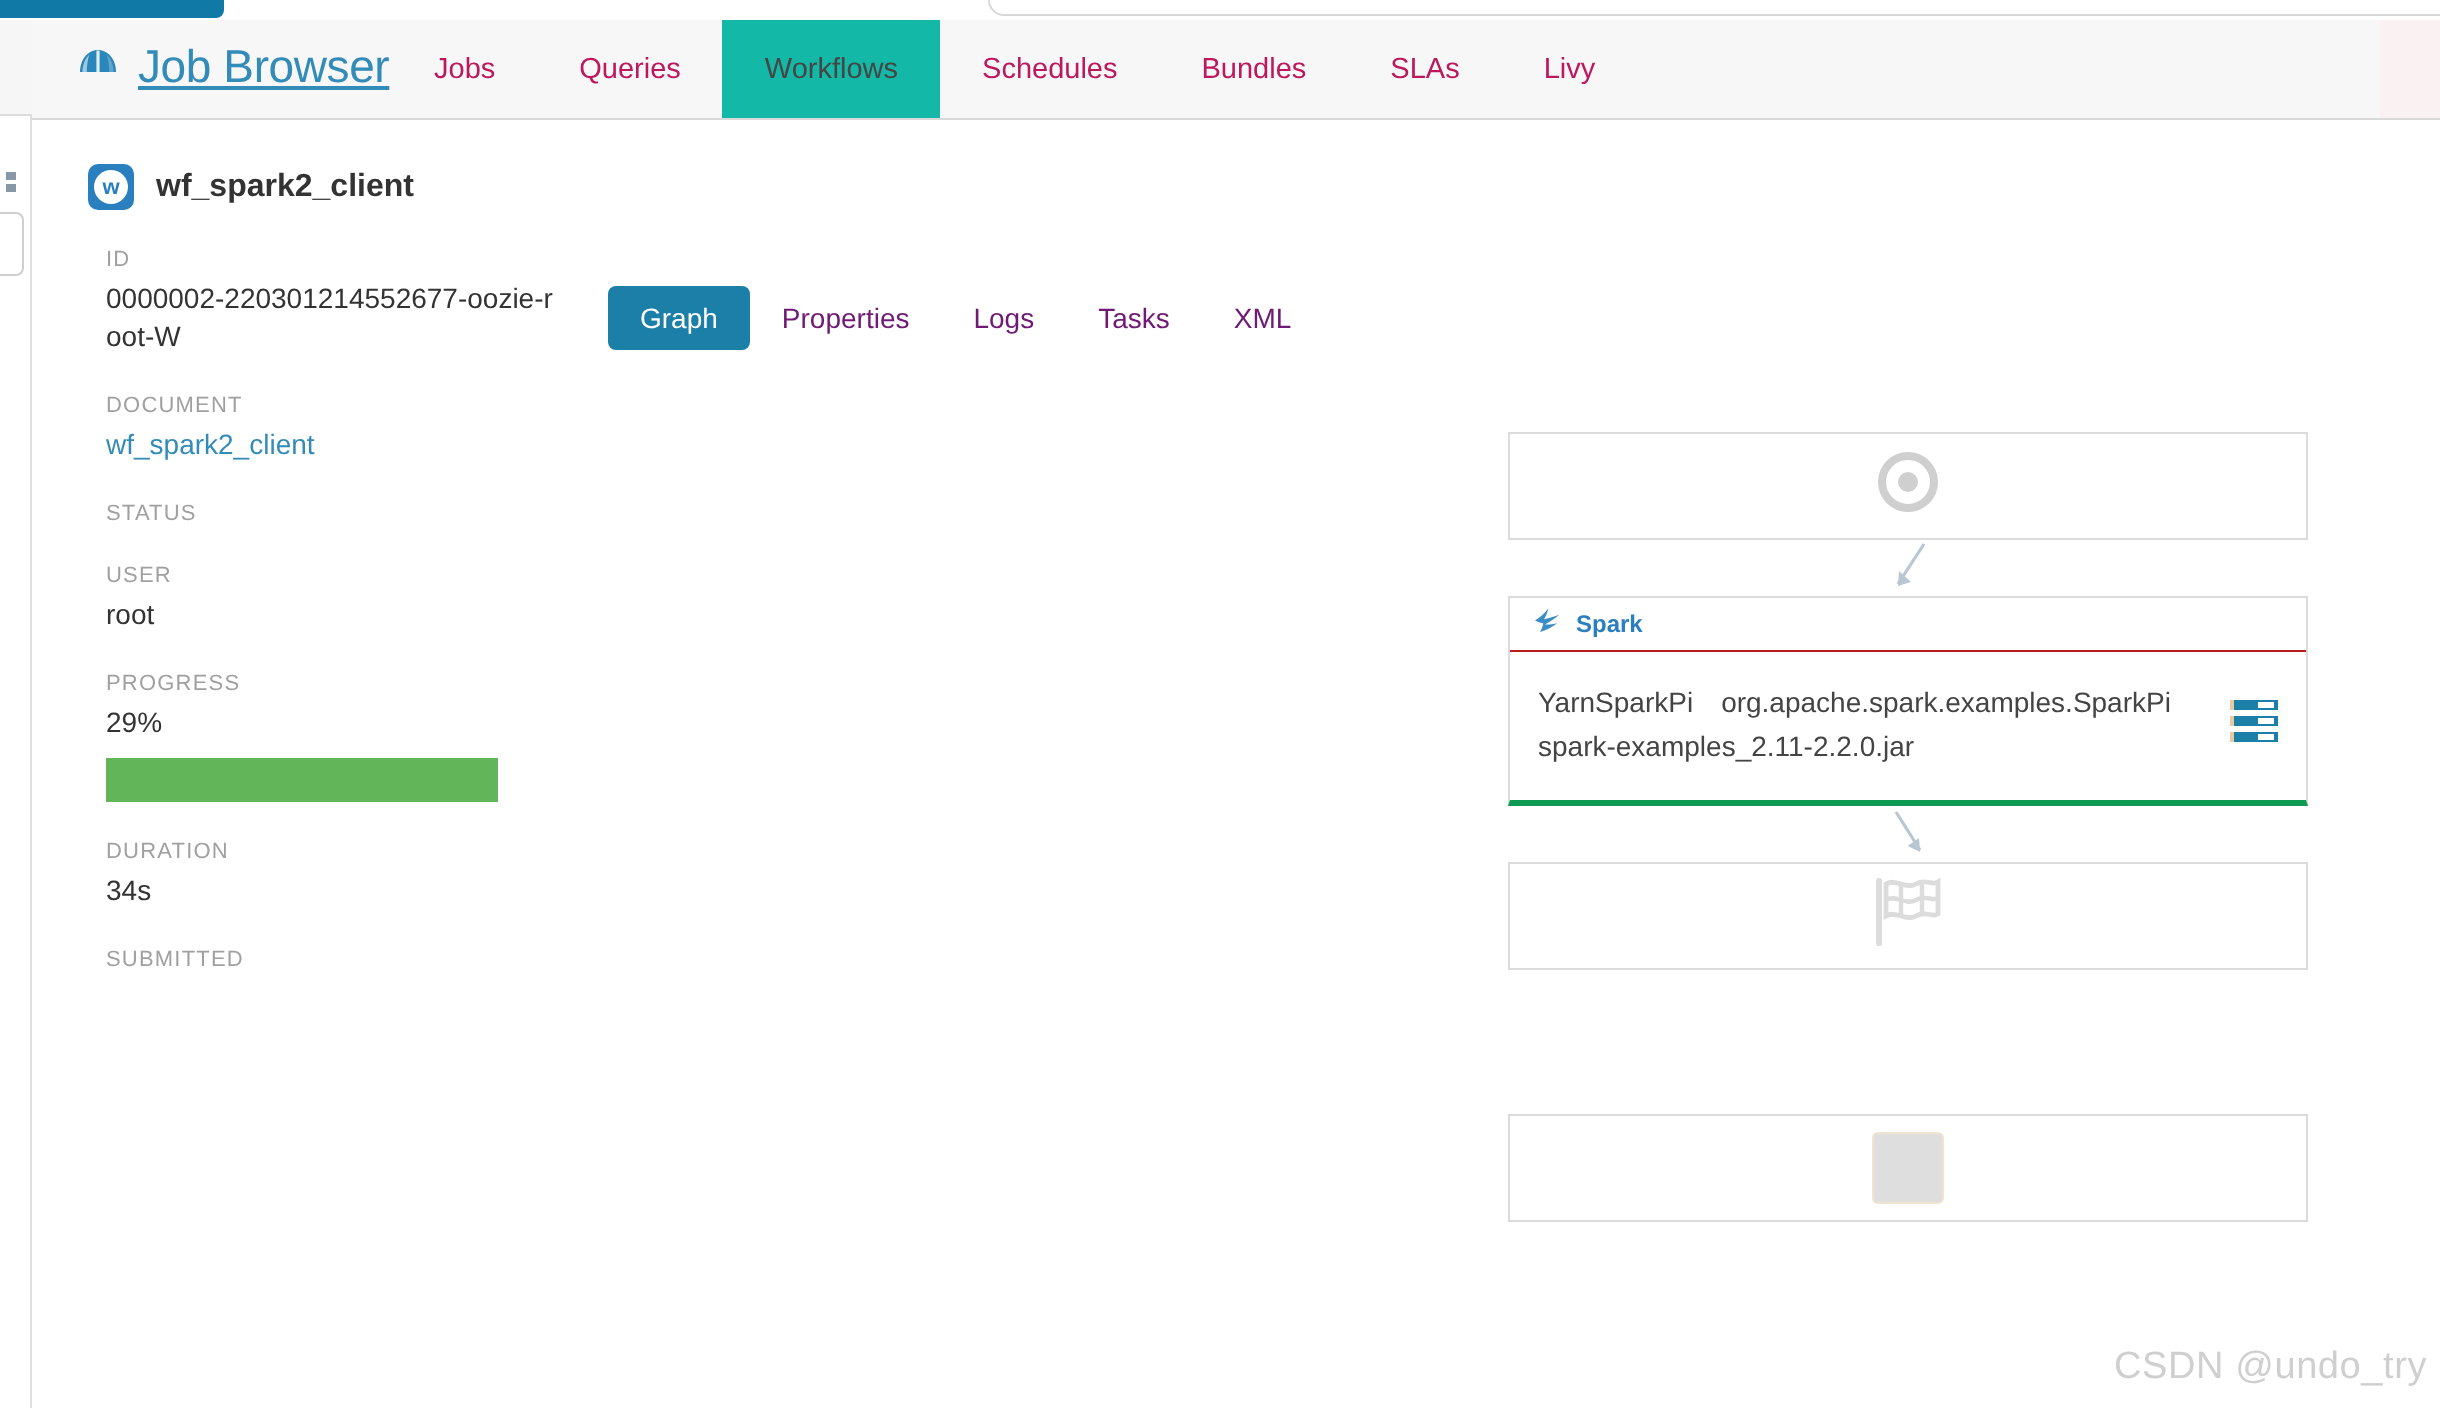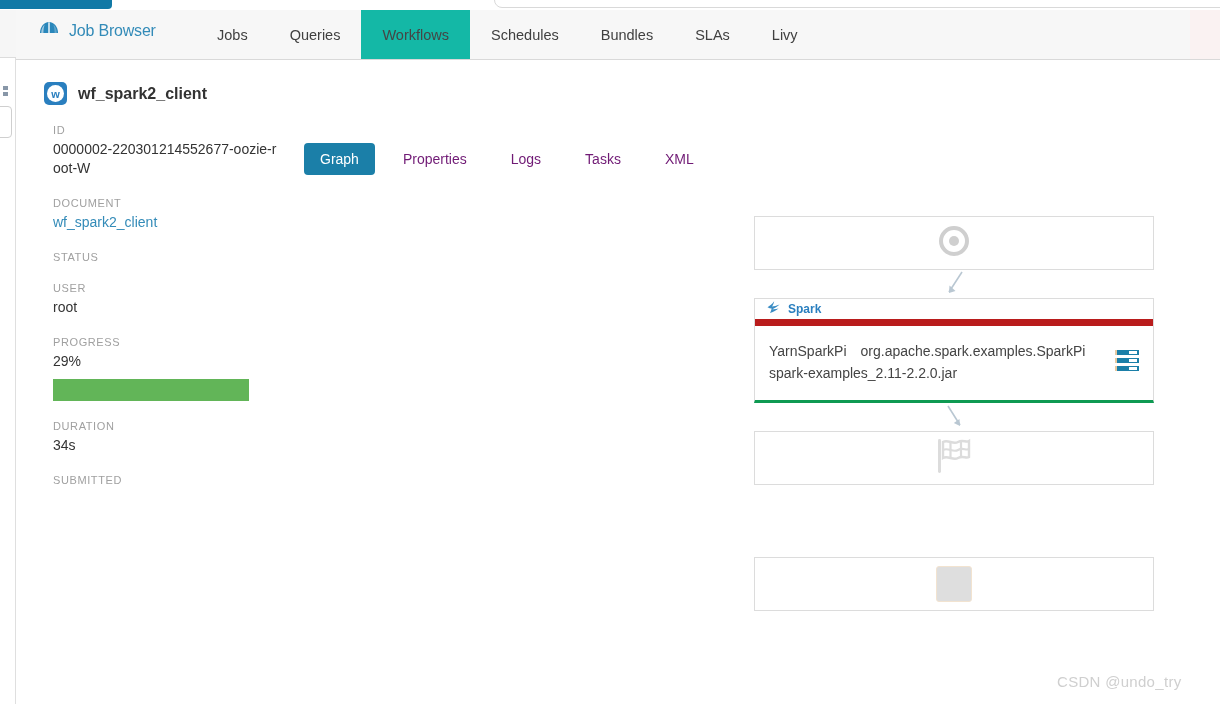--- a/index.html
+++ b/index.html
@@ -23,69 +23,69 @@
   .rail-icon i { position:absolute; background:#8897a8; }
   .rail-icon i.a { left:0; top:0; width:5px; height:4px; }
   .rail-icon i.b { left:0; top:6px; width:5px; height:4px; }
   .rail-box { position:absolute; left:-10px; top:96px; width:22px; height:32px; border:1px solid #cfcfcf; border-radius:4px; background:#fff; }
 
   
   .navbar { position:absolute; left:16px; top:10px; width:1204px; height:50px; background:#f7f7f7; border-bottom:1px solid #d9d9d9; }
   .navbar-pinkstrip { position:absolute; right:0; top:0; width:30px; height:49px; background:#faf2f2; }
   .brand { position:absolute; left:22px; top:10px; display:flex; align-items:center; gap:9px; }
   .brand-icon { width:22px; height:22px; position:relative; }
-  .brand-title { font-size:16px; color:#338bb8; font-weight:400; letter-spacing:-0.2px; }
+  .brand-title { font-size:23px; color:#338bb8; font-weight:400; letter-spacing:-0.2px;text-decoration:underline; }
   .navtabs { position:absolute; left:180px; top:0; height:49px; display:flex; align-items:stretch; }
-  .navtab { display:flex; align-items:center; padding:0 21px; font-size:14.5px; color:#404040; cursor:pointer; white-space:nowrap; }
+  .navtab { display:flex; align-items:center; padding:0 21px; font-size:14.5px; color:#be185d; cursor:pointer; white-space:nowrap; }
   .navtab.active { background:#14b8a6; color:#454545; }
 
   
   .wf-title { position:absolute; left:44px; top:82px; display:flex; align-items:center; gap:11px; }
   .wf-badge { width:23px; height:23px; border-radius:5px; background:#2a7fbf; position:relative; flex:none; }
   .wf-badge .circ { position:absolute; left:3px; top:3px; width:17px; height:17px; border-radius:50%; background:#fff; }
   .wf-badge .wtxt { position:absolute; left:0; top:0; width:23px; height:23px; display:flex; align-items:center; justify-content:center;
                     font-size:11px; font-weight:700; color:#2a7fbf; }
   .wf-name { font-size:16px; font-weight:700; color:#333; }
 
   
   .info { position:absolute; left:53px; top:124px; width:230px; }
   .info-label { font-size:11px; font-weight:400; color:#a0a0a0; letter-spacing:.6px; margin-top:19px; }
   .info-label:first-child { margin-top:0; }
   .info-value { font-size:14px; color:#333; line-height:19px; margin-top:4px; word-break:break-all; }
   .info-value.link { color:#338bb8; cursor:pointer; }
   .progressbar { margin-top:8px; width:196px; height:22px; background:#62b558; }
 
   
-  .ctabs { position:absolute; left:304px; top:143px; display:flex; align-items:flex-end; gap:12px; }
+  .ctabs { position:absolute; left:304px; top:143px; display:flex; align-items:flex-end; gap:0; }
   .ctab { font-size:14px; color:#701a75; padding:8px 16px; cursor:pointer; }
   .ctab.active { background:#1b7fa8; color:#fff; border-radius:4px; font-weight:400; }
 
   
   .graph { position:absolute; left:754px; top:216px; width:400px; }
   .gnode { width:400px; background:#fff; border:1px solid #dcdcdc; position:relative; }
   .gnode.plain { height:54px; display:flex; align-items:center; justify-content:center; }
   .arrow { width:400px; height:28px; position:relative; }
   .arrow svg { position:absolute; left:186px; top:0; }
 
   .spark-node { width:400px; border:1px solid #dcdcdc; border-bottom:3px solid #0e9a52; background:#fff; }
-  .spark-head { height:27px; border-bottom:7px solid #b91c1c; display:flex; align-items:center; gap:7px; padding:0 0 0 11px; }
+  .spark-head { height:27px; border-bottom:1px solid #b91c1c; display:flex; align-items:center; gap:7px; padding:0 0 0 11px; }
   .spark-head-label { font-size:12px; font-weight:700; color:#2a7fbf; }
   .spark-body { position:relative; padding:14px 56px 16px 14px; min-height:72px; }
   .spark-body-text { font-size:14px; color:#444; line-height:22px; }
   .spark-body-text .gap { display:inline-block; width:14px; }
   .logs-icon { position:absolute; right:14px; top:24px; width:24px; height:21px; cursor:pointer; }
   .logs-icon b { display:block; height:5px; background:#1b7fa8; margin-bottom:3px; position:relative; border-left:2px solid #e8c9a0; }
   .logs-icon b::after { content:""; position:absolute; right:2px; top:1px; width:8px; height:3px; background:#fff; }
 
   .kill-square { width:36px; height:36px; background:#dedede; border:1px solid #f2e3d0; border-radius:3px; }
 
   .spacer-gap { height:72px; }
 
   
-  .watermark { position:absolute; left:1057px; top:673px; font-size:15px; color:#cfcfcf; letter-spacing:.3px; }
+  .watermark { position:absolute; left:1057px; top:673px; font-size:19px; color:#cfcfcf; letter-spacing:.3px; }
 </style>
 </head>
 <body>
 
 <div id="root">
 
   <div class="browser-strip">
     <div class="blue-tab-frag"></div>
     <div class="urlbar-frag"></div>
   </div>

